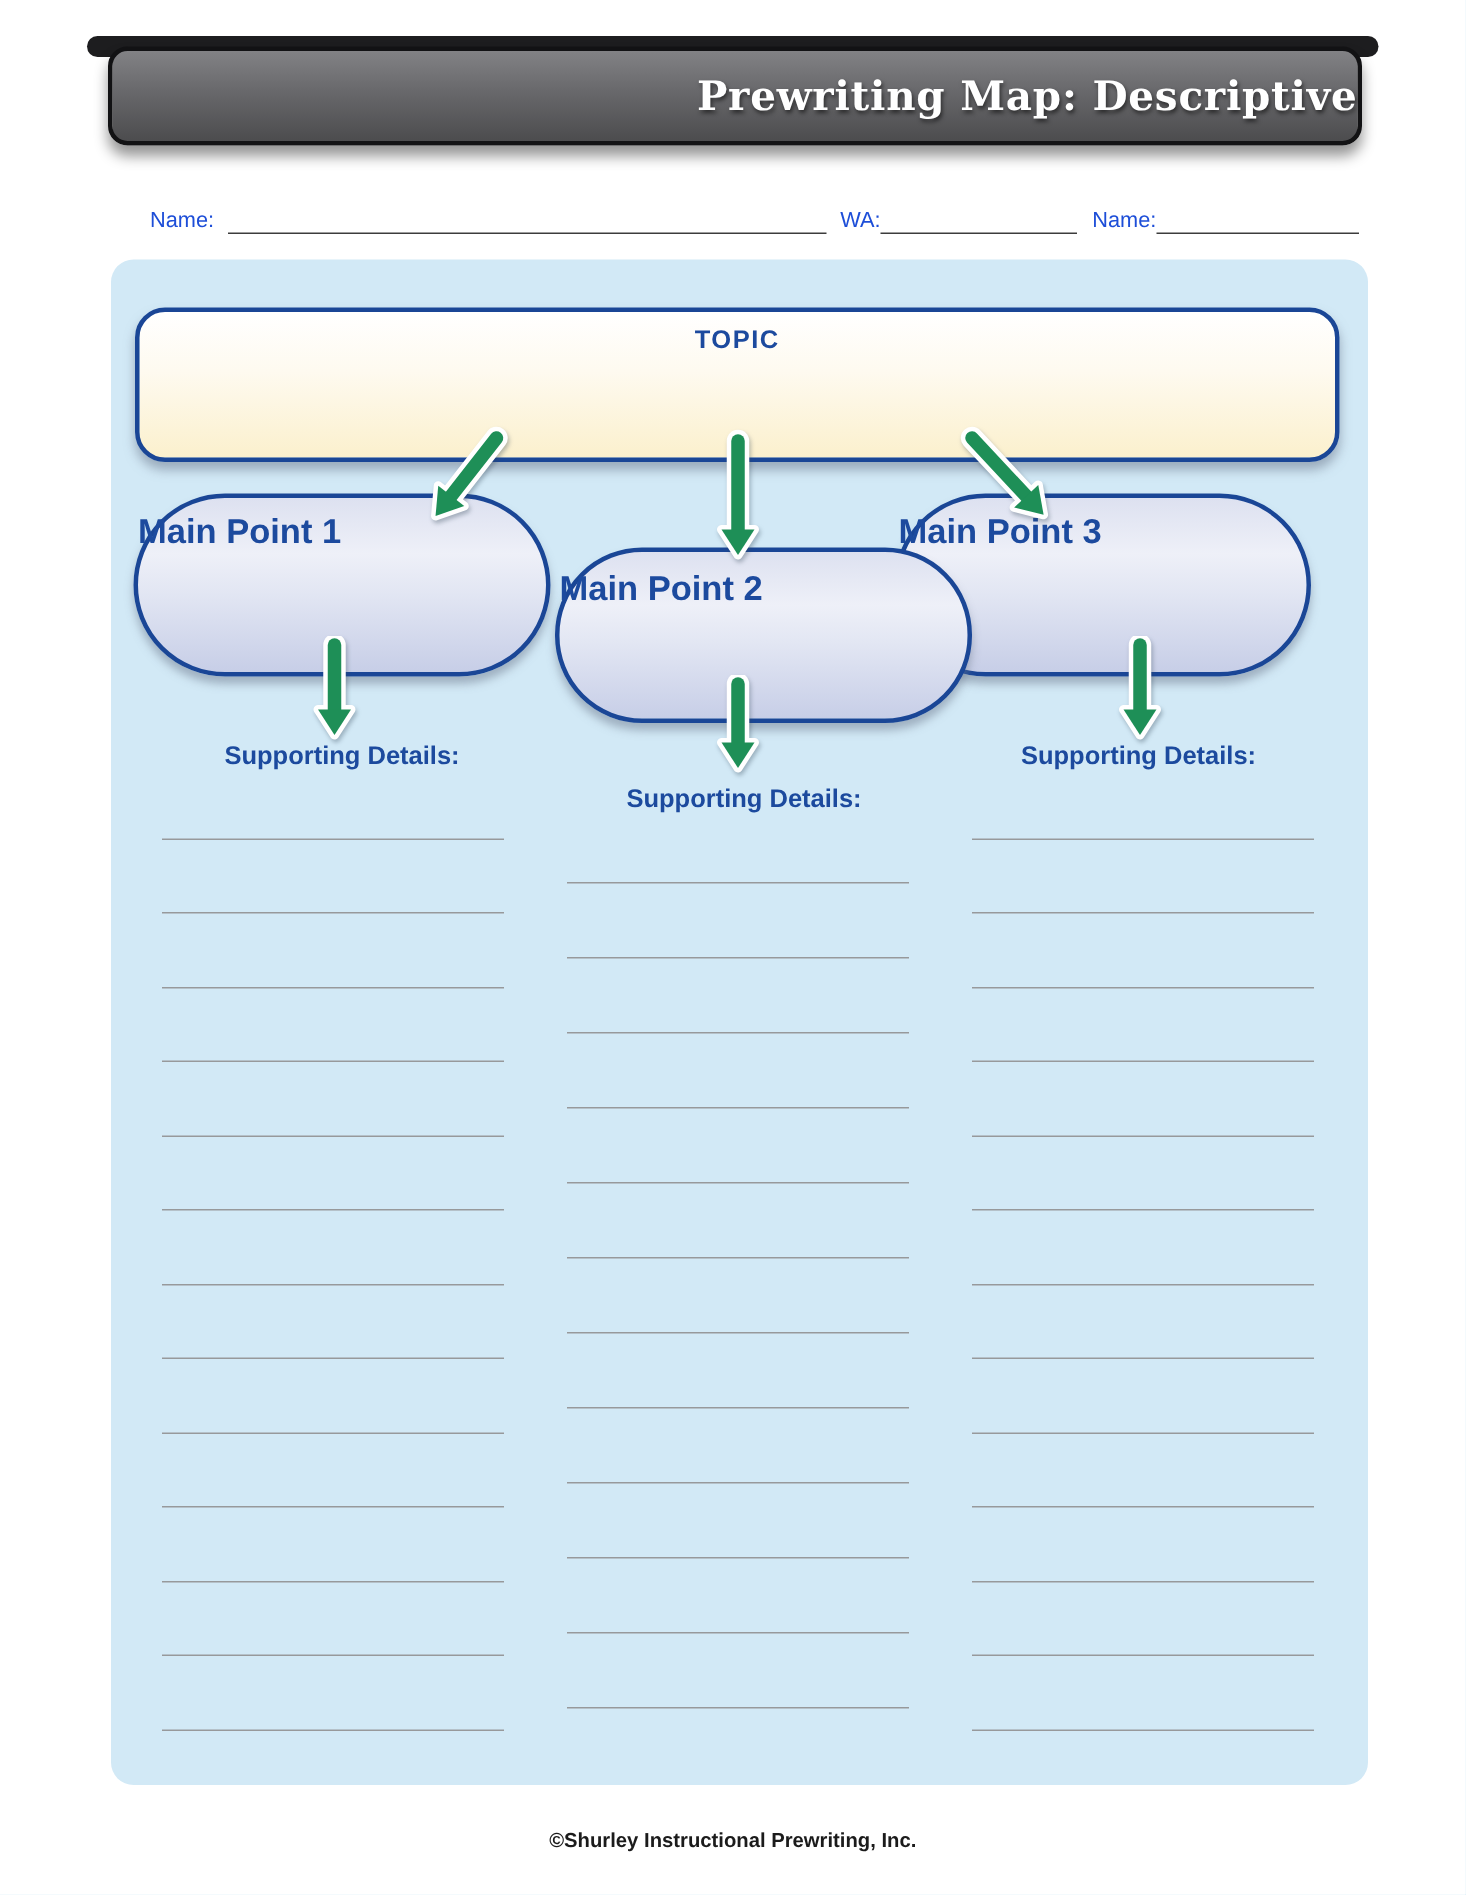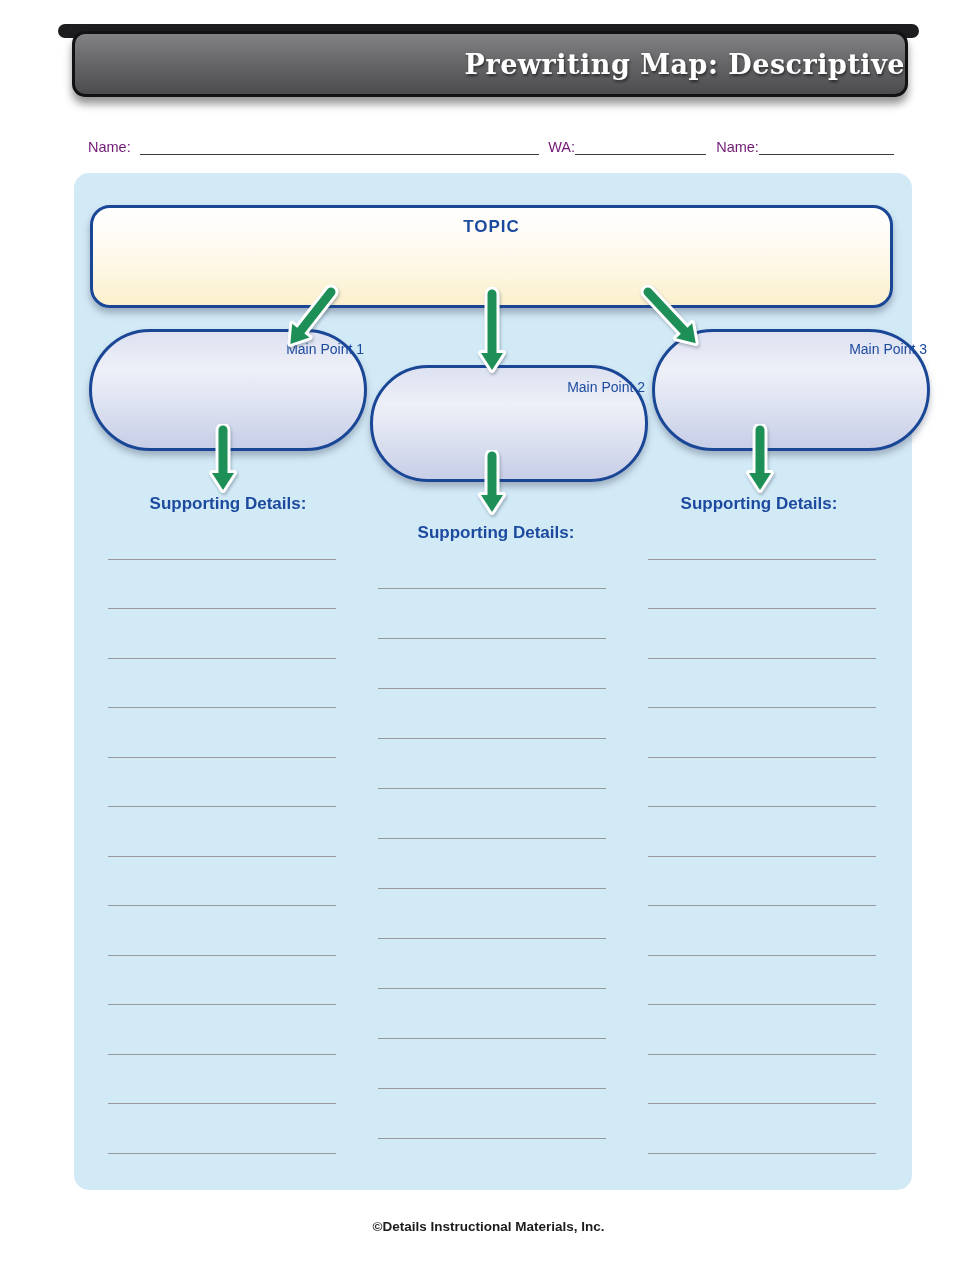--- a/index.html
+++ b/index.html
@@ -30,23 +30,23 @@
     display:flex;align-items:center;justify-content:flex-end;
   }
   .header-bar h1{
     font-family:"DejaVu Serif",serif;
     font-size:27px;font-weight:bold;color:#ffffff;letter-spacing:.5px;
     text-shadow:1px 2px 3px rgba(0,0,0,.55);
   }
 
   
   .meta-row{
-    position:absolute;left:88px;top:138px;width:806px;height:18px;
-    display:flex;align-items:center;
-    font-size:14.5px;color:#701a75;
+    position:absolute;left:100px;top:138px;width:806px;height:18px;
+    display:flex;align-items:flex-end;
+    font-size:14.5px;color:#1d4ed8;
   }
   .meta-row .lbl{white-space:nowrap;padding-bottom:1px;}
   .fill-line{height:15px;border-bottom:1.5px solid #3c3c3c;}
   .fill-line.name{width:405px;margin-left:9px;margin-right:9px;}
   .fill-line.wa{width:133px;margin-right:10px;}
   .fill-line.date{width:137px;}
 
   
   .map-container{
     position:absolute;left:74px;top:173px;width:838px;height:1017px;
@@ -65,24 +65,24 @@
     font-size:17px;font-weight:bold;color:var(--label-blue);letter-spacing:1px;
   }
 
   .oval{
     position:absolute;
     background:linear-gradient(180deg,#dde1f0 0%,#eef0f8 32%,#e2e6f3 55%,#c7cee7 100%);
     border:3px solid var(--border-blue);
     box-shadow:0 5px 6px rgba(110,122,142,.5);
   }
   .oval .box-label{
-    text-align:right;font-size:14px;font-weight:normal;color:var(--label-blue);
+    text-align:left;font-size:23px;font-weight:bold;color:var(--label-blue);
   }
   .oval.mp1{left:15px;top:156px;width:278px;height:122px;border-radius:61px;}
-  .oval.mp3{left:578px;top:156px;width:278px;height:122px;border-radius:61px;}
+  .oval.mp3{left:522px;top:156px;width:278px;height:122px;border-radius:61px;}
   .oval.mp2{left:296px;top:192px;width:278px;height:117px;border-radius:58px;}
   .oval.mp1 .box-label,.oval.mp3 .box-label{margin-top:9px;}
   .oval.mp2 .box-label{margin-top:11px;}
 
   
   .arrow-svg{position:absolute;filter:drop-shadow(1px 2px 1.5px rgba(50,70,85,.35));}
   .a-out{stroke:#ffffff;stroke-width:15;stroke-linecap:round;fill:none;}
   .h-out{fill:#ffffff;stroke:#ffffff;stroke-width:6;stroke-linejoin:round;}
   .a-in{stroke:var(--arrow-green);stroke-width:9;stroke-linecap:round;fill:none;}
   .h-in{fill:var(--arrow-green);}
@@ -236,13 +236,13 @@
       <div class="write-line"></div>
       <div class="write-line"></div>
       <div class="write-line"></div>
       <div class="write-line"></div>
       <div class="write-line"></div>
       <div class="write-line"></div>
     </div>
 
 </div>
 
-<div class="footer">©Details Instructional Materials, Inc.</div>
+<div class="footer">©Shurley Instructional Prewriting, Inc.</div>
 
 </body></html>

